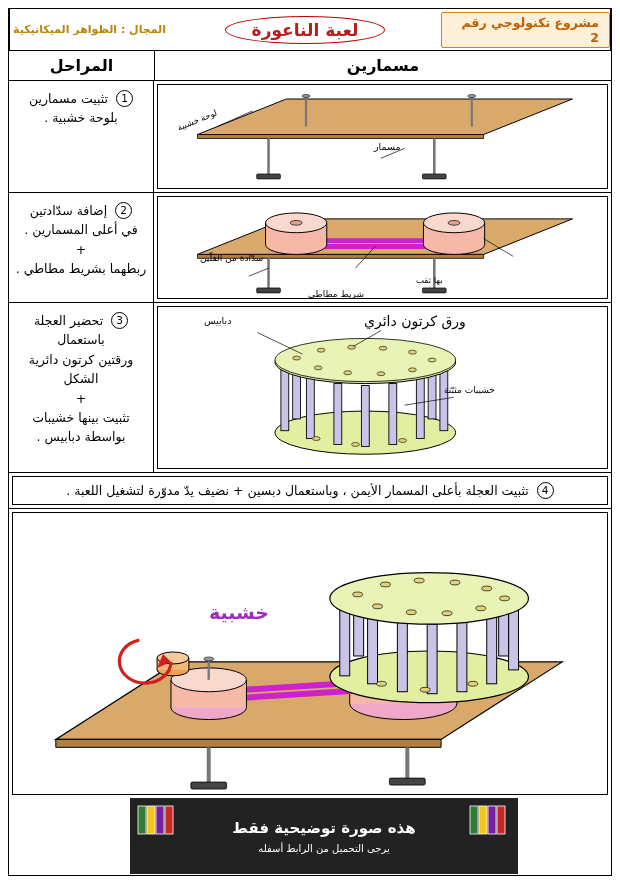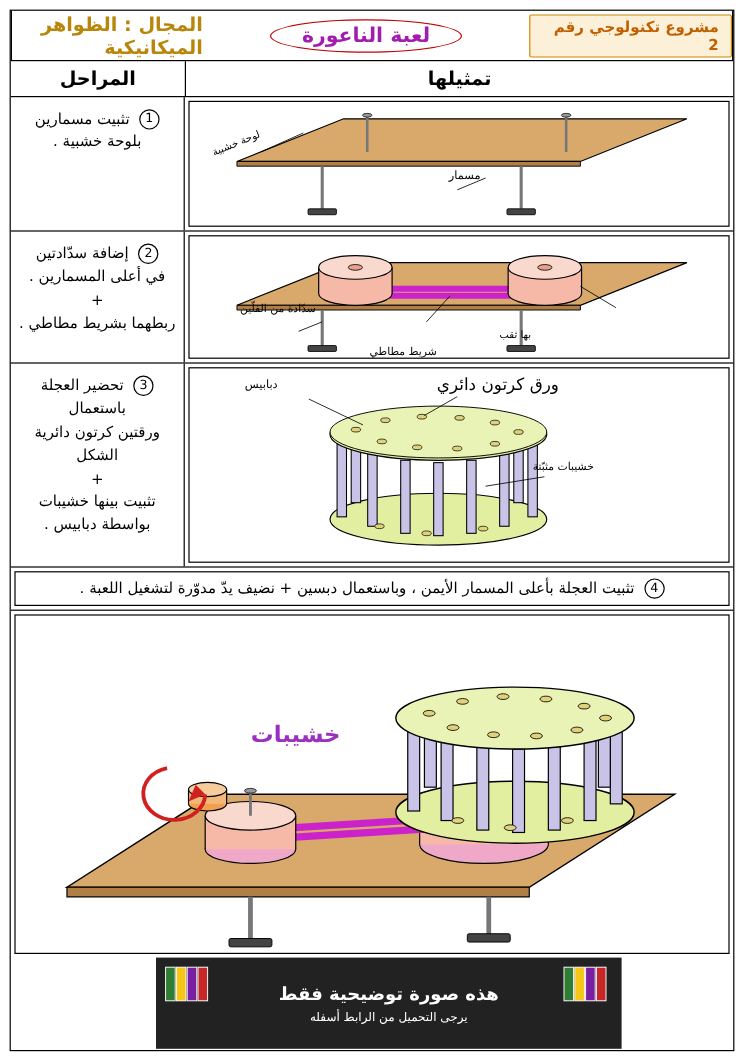--- a/index.html
+++ b/index.html
@@ -29,30 +29,30 @@
     height:42px;
     border-bottom:1px solid #000;
     box-sizing:border-box;
   }
   .hdr-cell{
     display:flex;align-items:center;justify-content:center;
     box-sizing:border-box;
   }
   .hdr-domain{
     width:160px;border-left:1px solid #000;
-    font-size:16px;font-weight:bold;color:#b8860b;
+    font-size:11px;font-weight:bold;color:#b8860b;
   }
   .hdr-title{
     flex:1;
   }
   .title-oval{
     border:1.5px solid #c00000;
     border-radius:50%;
     padding:3px 26px;
-    color:#a21caf;
+    color:#b91c1c;
     font-size:17px;font-weight:bold;
   }
   .hdr-project{
     width:170px;border-right:1px solid #000;
   }
   .project-box{
     border:1px solid #cc8800;
     background:#fdf0d8;
     padding:2px 10px;
     font-size:12.5px;color:#c06000;font-weight:bold;
@@ -156,21 +156,21 @@
       </div>
       <div class="hdr-cell hdr-title">
         <span class="title-oval">لعبة الناعورة</span>
       </div>
       <div class="hdr-cell hdr-domain">
         <span>المجال : الظواهر الميكانيكية</span>
       </div>
     </div>
 
     <div class="colhdr">
-      <div class="c-rep">تمثيلها</div>
+      <div class="c-rep">مسمارين</div>
       <div class="c-step">المراحل</div>
     </div>
 
     <div class="row r1">
       <div class="cell-rep">
         <svg class="fig" viewBox="0 0 455 104" width="100%" height="100%">
 
           <polygon points="40,50 330,50 420,14 130,14" fill="#d9a96b" stroke="#000" stroke-width="1"></polygon>
           <polygon points="40,50 330,50 330,54 40,54" fill="#b07f45" stroke="#000" stroke-width="0.8"></polygon>
 
@@ -370,21 +370,21 @@
           <ellipse cx="436" cy="101" rx="5" ry="2.4"></ellipse>
           <ellipse cx="400" cy="100" rx="5" ry="2.4"></ellipse>
           <ellipse cx="366" cy="94" rx="5" ry="2.4"></ellipse>
         </g>
         <g fill="#e0d27a" stroke="#000" stroke-width="0.7">
           <ellipse cx="370" cy="172" rx="5" ry="2.4"></ellipse>
           <ellipse cx="414" cy="178" rx="5" ry="2.4"></ellipse>
           <ellipse cx="462" cy="172" rx="5" ry="2.4"></ellipse>
         </g>
       </svg>
-      <div style="position:absolute;left:196px;top:88px;font-size:19px;font-weight:bold;color:#9b30c0;">خشيبات</div>
+      <div style="position:absolute;left:196px;top:88px;font-size:19px;font-weight:bold;color:#9b30c0;">خشبية</div>
     </div>
 
   </div>
 
   <div class="wm">
     <svg class="wm-badge left" viewBox="0 0 44 34">
       <rect x="2" y="4" width="8" height="28" fill="#2e7d32" stroke="#fff" stroke-width="0.8"></rect>
       <rect x="11" y="4" width="8" height="28" fill="#f5c518" stroke="#fff" stroke-width="0.8"></rect>
       <rect x="20" y="4" width="8" height="28" fill="#7b1fa2" stroke="#fff" stroke-width="0.8"></rect>
       <rect x="29" y="4" width="8" height="28" fill="#c62828" stroke="#fff" stroke-width="0.8"></rect>

